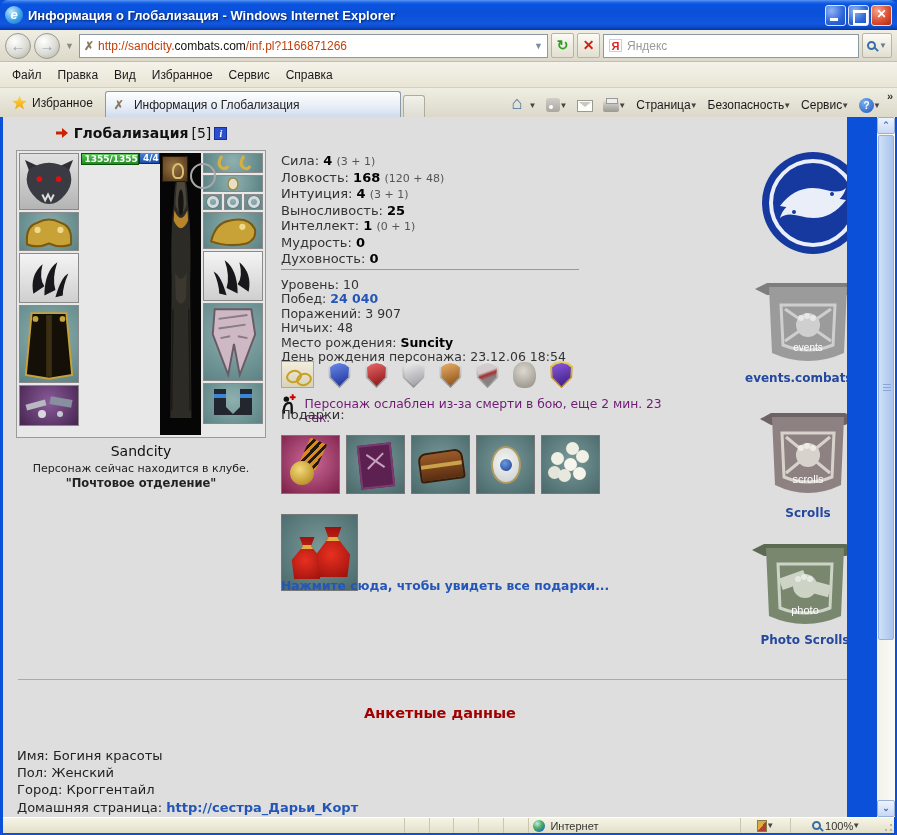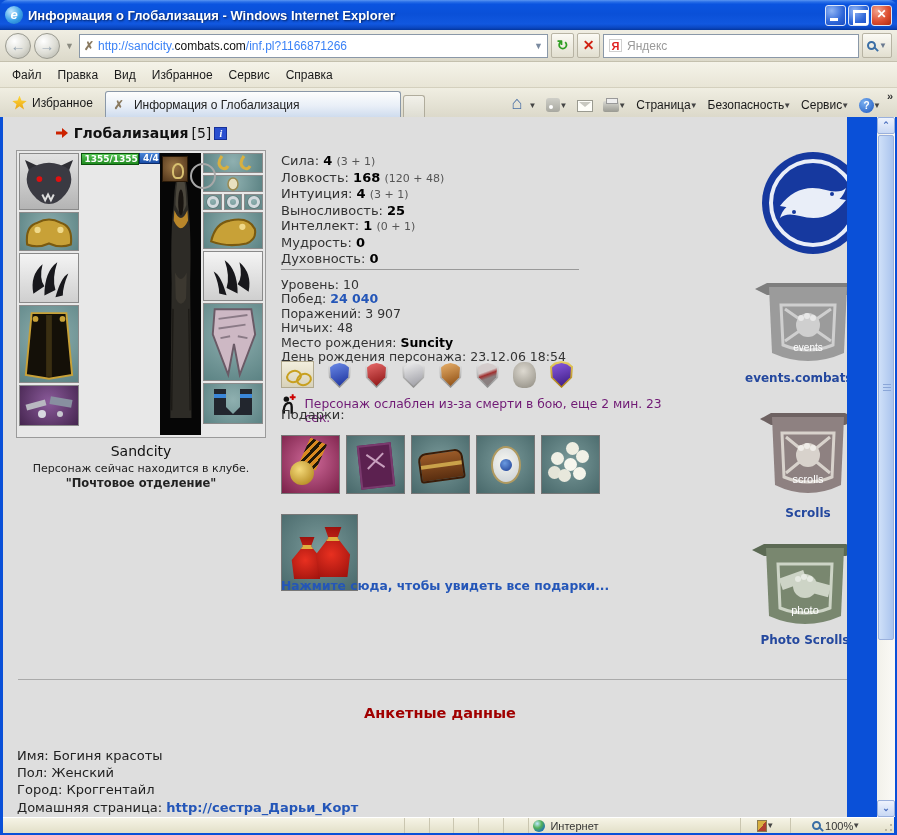--- a/index.html
+++ b/index.html
@@ -25,21 +25,21 @@
   .navbar{position:absolute;left:0;top:30px;right:0;height:32px;
     background:linear-gradient(#f0eee3,#dcd9ca);border-bottom:1px solid #c4c0ae;
     display:flex;align-items:center;padding:0 5px;gap:3px;}
   .navcircle{width:26px;height:26px;border-radius:50%;border:1px solid #9a9a90;flex:none;
     background:radial-gradient(circle at 35% 30%,#fff,#dcdcd4 55%,#aeaea4);
     color:#98a6b2;text-align:center;line-height:24px;font-size:15px;font-weight:bold;}
   .nav-chevron{color:#8a8a80;font-size:9px;flex:none;padding:0 2px;}
   .addr-field{flex:1;height:24px;background:#fff;border:1px solid #8a98a8;display:flex;align-items:center;
     padding:0 4px;font-size:12px;min-width:0;}
   .broken-icon{color:#8a7a60;font-weight:bold;font-size:12px;margin-right:4px;flex:none;}
-  .u-gray{color:#3b82f6;}.u-dom{color:#111;}
+  .u-gray{color:#c2410c;}.u-dom{color:#111;}
   .addr-drop{margin-left:auto;color:#7a8aa0;font-size:9px;flex:none;padding-left:4px;}
   .sq-btn{width:23px;height:25px;border:1px solid #b8b4a4;border-radius:2px;flex:none;text-align:center;
     background:linear-gradient(#fbfaf4,#e2dfd0);line-height:23px;font-size:14px;font-weight:bold;}
   .g-refresh{color:#2f9e23;}
   .g-stop{color:#d02010;}
   .search-field{width:256px;height:24px;background:#fff;border:1px solid #8a98a8;display:flex;align-items:center;
     padding:0 5px;gap:5px;flex:none;font-size:12px;}
   .ya-icon{width:13px;height:13px;background:#fff;border:1px solid #d0d0d0;color:#e02020;font-weight:bold;
     font-size:11px;line-height:12px;text-align:center;flex:none;}
   .ph{color:#9a9a9a;}

